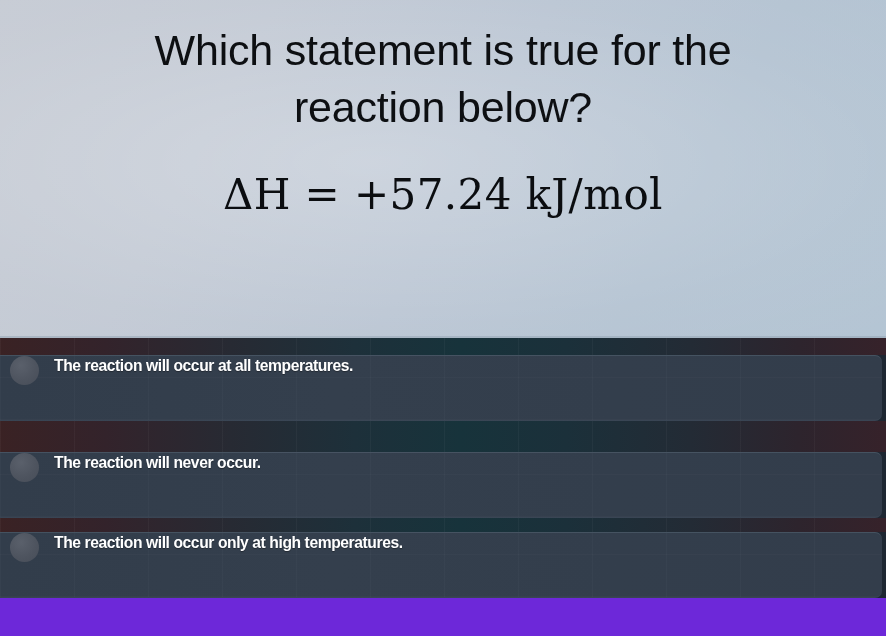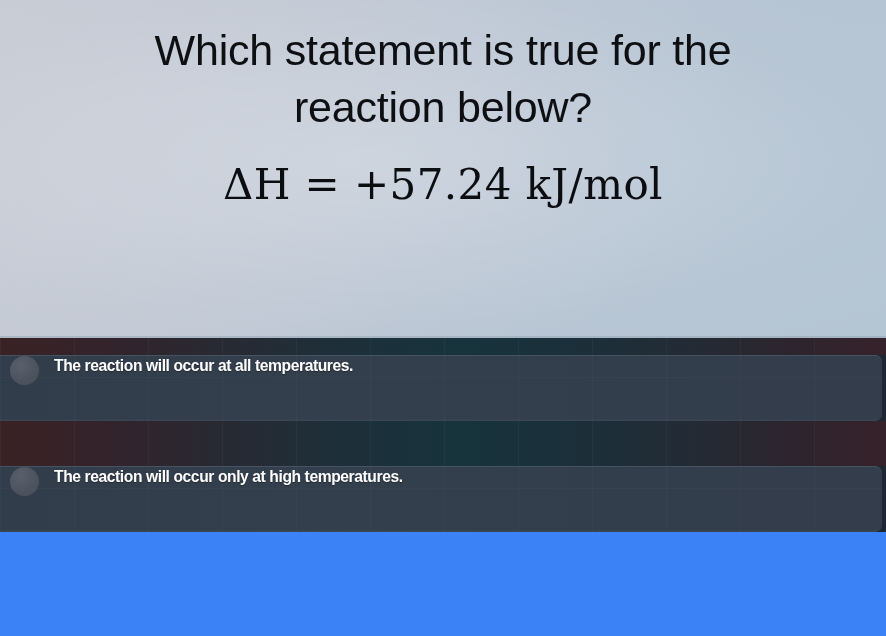--- a/index.html
+++ b/index.html
@@ -12,21 +12,21 @@
     height: 636px;
     overflow: hidden;
     font-family: "Liberation Sans", sans-serif;
     -webkit-font-smoothing: antialiased;
   }
 
   #app {
     position: relative;
     width: 886px;
     height: 636px;
-    background: #3b82f6;
+    background: #6d28d9;
   }
 
   
   .question-image {
     position: relative;
     width: 886px;
     height: 338px;
     box-sizing: border-box;
     background:
       radial-gradient(130% 110% at 42% 48%, rgba(255,255,255,0.26) 0%, rgba(255,255,255,0.05) 45%, rgba(255,255,255,0.00) 72%),
@@ -81,21 +81,21 @@
   }
   .q-equation .arrow {
     padding: 0 10px;
     font-family: "DejaVu Sans", sans-serif;
     font-size: 0.86em;
   }
   .q-equation .paren {
     letter-spacing: 0;
   }
   .q-enthalpy {
-    margin-top: 24px;
+    margin-top: 34px;
     font-size: 42px;
     line-height: 50px;
     letter-spacing: 0.4px;
   }
 
   
   .gap-strip {
     position: relative;
     width: 886px;
     height: 17px;
@@ -195,20 +195,24 @@
     <div class="option-row">
       <span class="radio"></span>
       <span class="option-label">The reaction will occur at all temperatures.</span>
     </div>
 
     <div class="gap-strip"></div>
 
 
     <div class="gap-strip thin"></div>
 
+    <div class="option-row">
+      <span class="radio"></span>
+      <span class="option-label">The reaction will never occur.</span>
+    </div>
 
     <div class="gap-strip thin"></div>
 
     <div class="option-row">
       <span class="radio"></span>
       <span class="option-label">The reaction will occur only at high temperatures.</span>
     </div>
 
   </div>
 </div>

